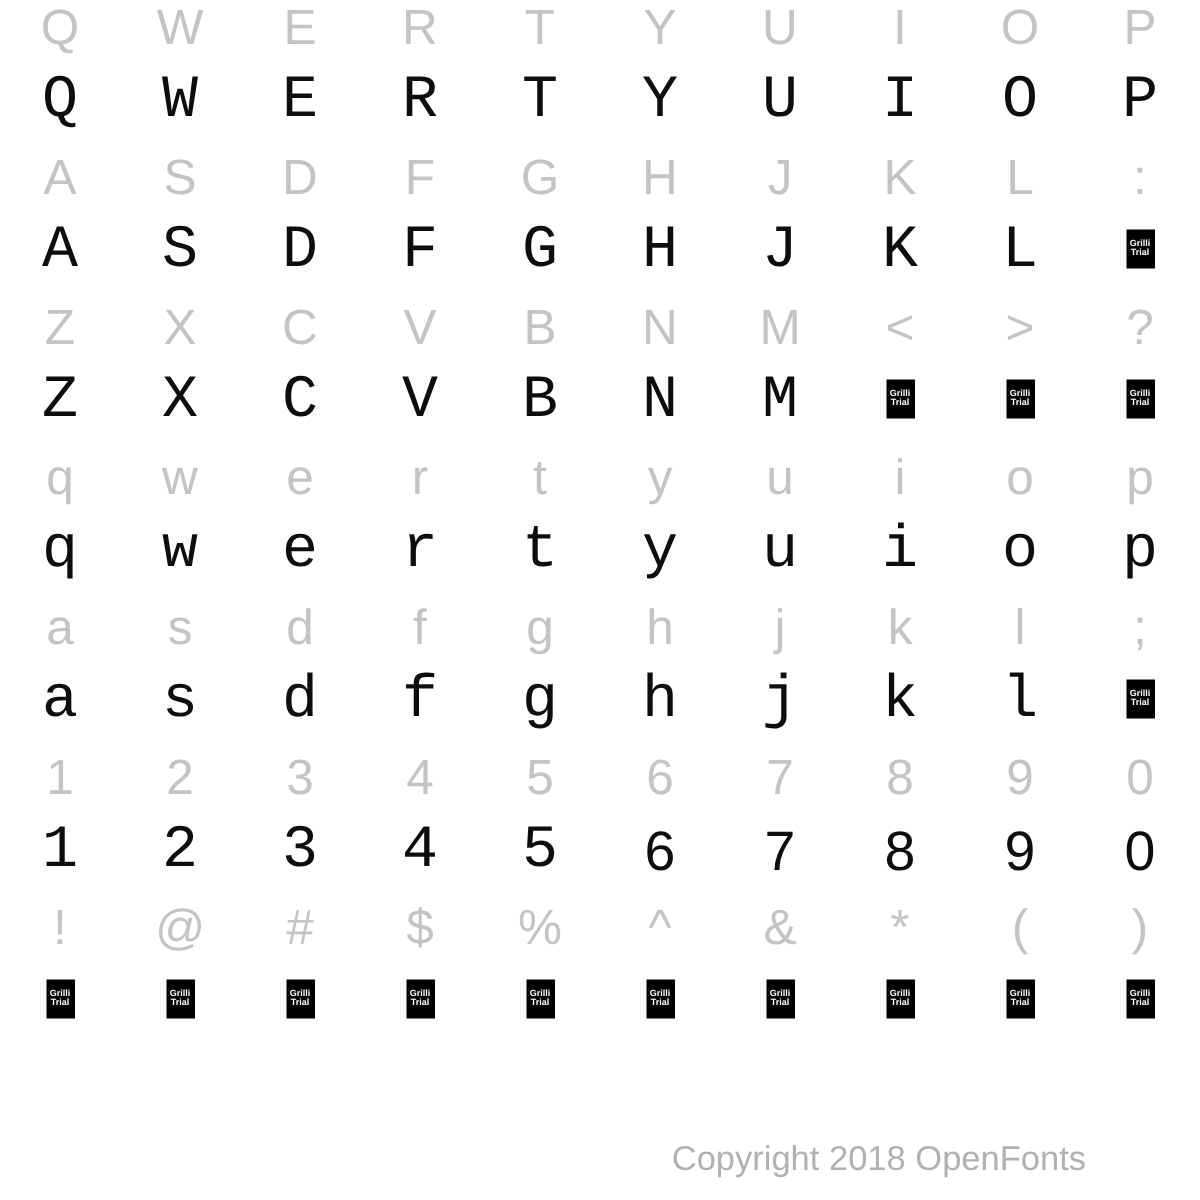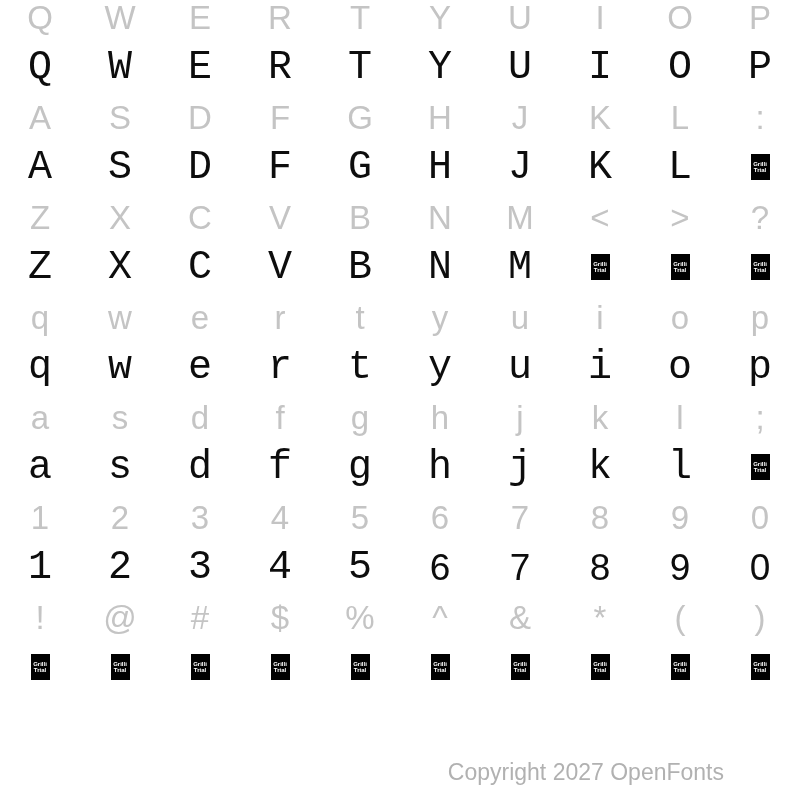--- a/index.html
+++ b/index.html
@@ -285,13 +285,13 @@
           <span>Grilli</span>
           <span>Trial</span>
         </span></div>
       <div class="glyph-cell"><span class="trial-box">
           <span>Grilli</span>
           <span>Trial</span>
         </span></div>
     </div>
   </div>
 
-<div class="copyright">Copyright 2027 OpenFonts</div>
+<div class="copyright">Copyright 2018 OpenFonts</div>
 
 </body></html>

